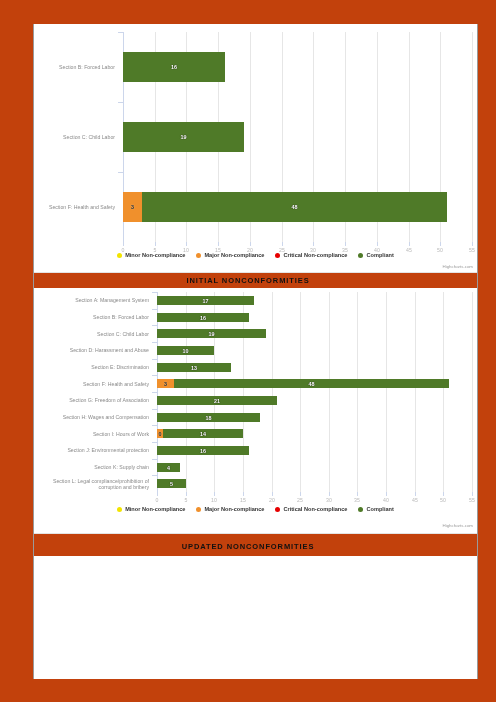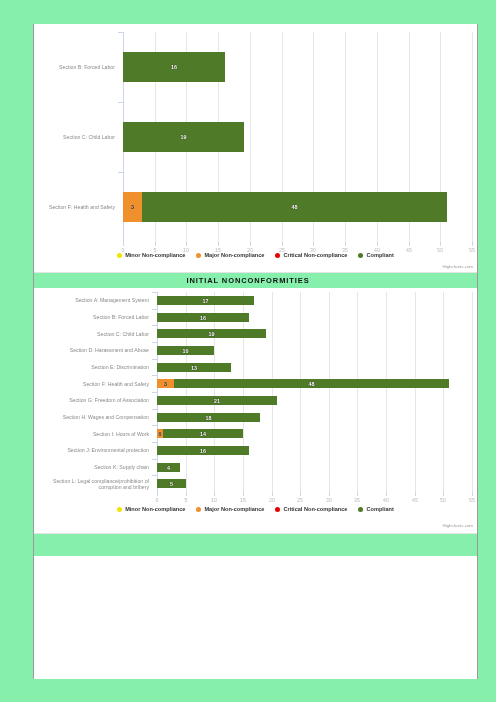--- a/index.html
+++ b/index.html
@@ -4,21 +4,21 @@
 <style>
   * { box-sizing: border-box; }
   html, body {
     margin: 0; padding: 0;
     background: #ffffff;
     font-family: "Liberation Sans", sans-serif;
   }
   #page {
     position: relative;
     width: 496px; height: 702px;
-    background: #86efac;
+    background: #c2410c;
     overflow: hidden;
   }
 
   
   .doc-left-rule {
     position: absolute; left: 33px; top: 24px;
     width: 1px; height: 655px;
     background: #9a9a9a;
   }
   .doc-right-rule {
@@ -324,17 +324,18 @@
         </div>
         <div class="legend-item">
           <span class="legend-dot" style="background: rgb(79, 122, 40);"></span>
           <span class="legend-text">Compliant</span>
         </div>
       </div>
       <div class="credit" style="right: 4px; top: 235px;">Highcharts.com</div>
     </div>
   <div class="panel-sep" style="top:533px;"></div>
 
+  <div class="chart-title" style="top:542px;">UPDATED NONCONFORMITIES</div>
   <div class="panel" id="chart-updated" style="left:34px; top:556px; width:443px; height:123px;">
   <div class="plot" style="inset: 0px;"></div>
     </div>
 
 </div>
 
 </body></html>

